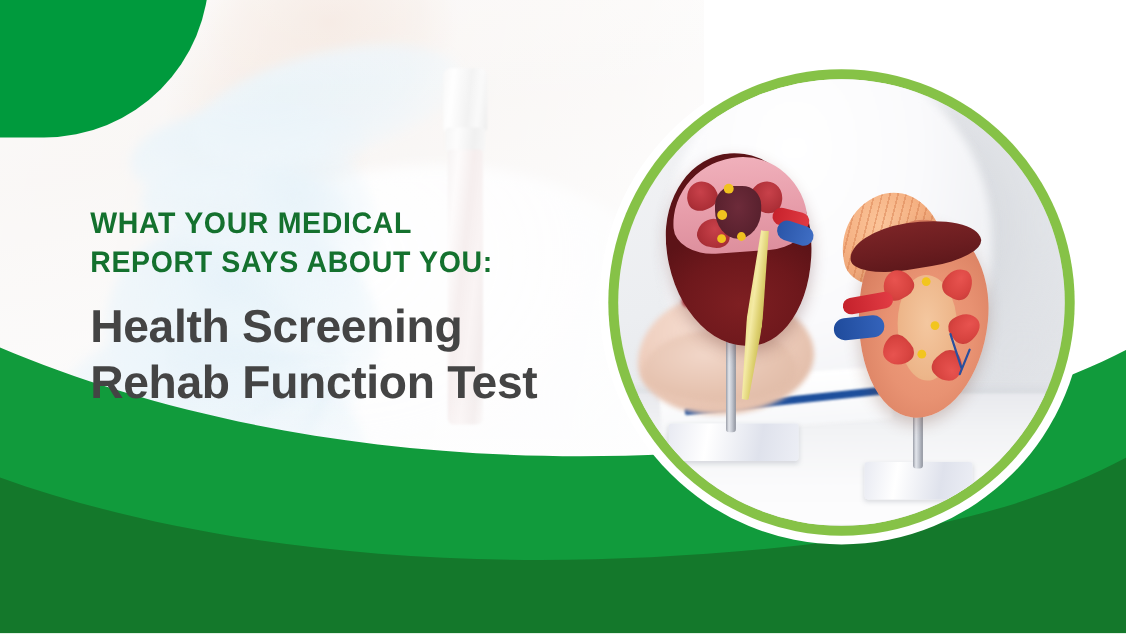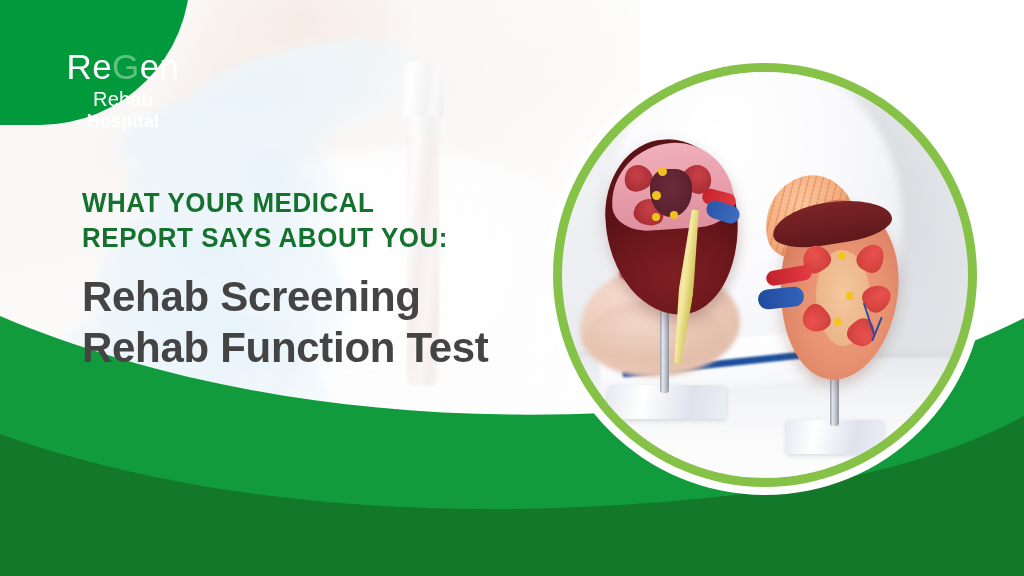--- a/index.html
+++ b/index.html
@@ -321,33 +321,28 @@
   </div>
 
   <div class="wave">
     <svg viewBox="0 0 1024 320" preserveAspectRatio="none" aria-hidden="true">
       <path id="wave-light" d="M0,60 C180,136 420,178 700,150 C840,136 950,100 1024,62 L1024,320 L0,320 Z" fill="#119b3c"></path>
       <path id="wave-dark" d="M0,178 C200,250 470,272 760,236 C880,220 960,194 1024,160 L1024,320 L0,320 Z" fill="#14782b"></path>
     </svg>
   </div>
 
   <div class="logo-badge" style="background: rgb(0, 154, 61);"></div>
-  <div class="logo-stack">
-    <div class="logo-regen"><span>Re</span><span class="g-letter" style="color: rgb(95, 194, 126);">G</span><span>en</span></div>
-    <div class="logo-rehab">Rehab</div>
-    <div class="logo-hospital">Hospital</div>
-  </div>
 
   <div class="text-block">
     <div class="eyebrow" style="color: rgb(20, 113, 46);">
       <span>WHAT YOUR MEDICAL</span><br>
       <span>REPORT SAYS ABOUT YOU:</span>
     </div>
     <h1 class="headline" style="color: rgb(68, 68, 68);">
-      <span>Rehab Screening</span>
+      <span>Health Screening</span>
       <span>Rehab Function Test</span>
     </h1>
   </div>
 
   <div class="circle-wrap" style="background: rgb(255, 255, 255);">
     <div class="circle-ring" style="background: rgb(134, 194, 71);"></div>
     <div class="circle-photo">
 
       <div class="coat-shadow"></div>
       <div class="coat"></div>

